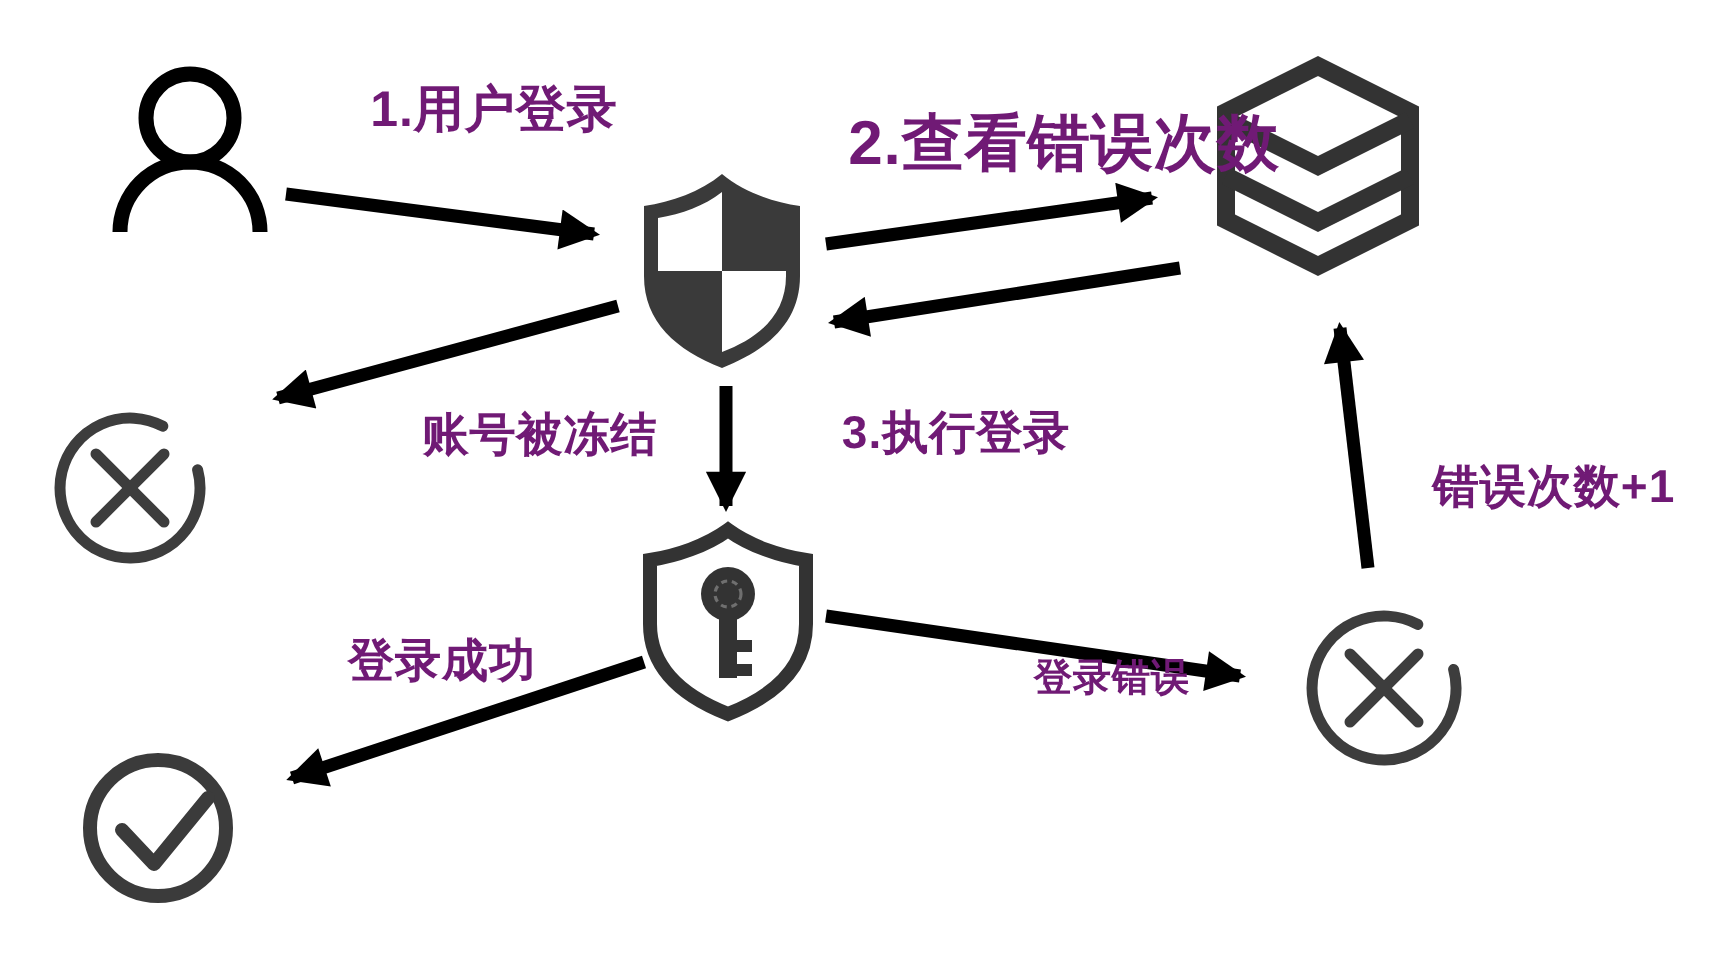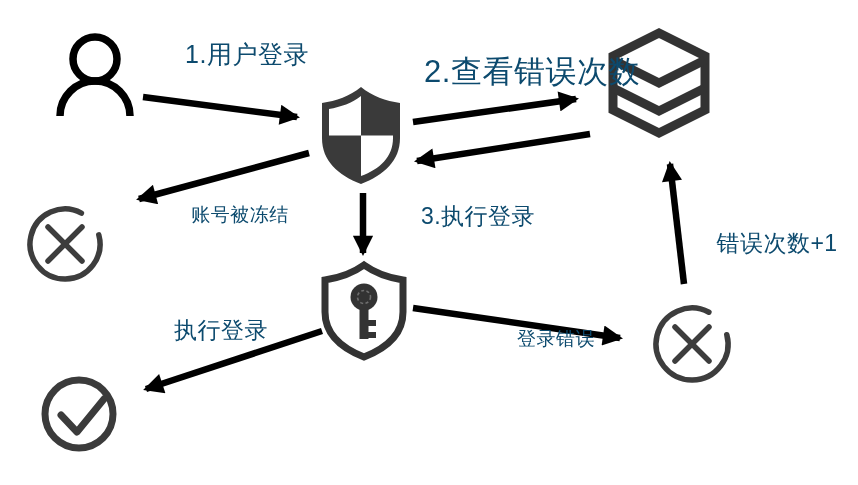--- a/index.html
+++ b/index.html
@@ -22,28 +22,28 @@
   }
   .canvas svg {
     position: absolute;
     left: 0;
     top: 0;
   }
   .lbl {
     position: absolute;
     transform: translateX(-50%);
     white-space: nowrap;
-    color: #0c4a6e;
-    font-weight: 400;
+    color: #701a75;
+    font-weight: 700;
     letter-spacing: 0.5px;
   }
   .lbl-step1 { left: 247px; top: 38px; font-size: 25px; }
   .lbl-step2 { left: 532px; top: 51px; font-size: 31px; }
   .lbl-step3 { left: 478px; top: 201px; font-size: 23px; }
-  .lbl-frozen { left: 240px; top: 202px; font-size: 19px; }
+  .lbl-frozen { left: 270px; top: 202px; font-size: 23px; }
   .lbl-errplus { left: 777px; top: 204px; font-size: 23px; margin-top: 24px; }
   .lbl-success { left: 221px; top: 315px; font-size: 23px; }
   .lbl-loginerr { left: 556px; top: 282px; font-size: 19px; margin-top: 44px; }
 </style>
 </head>
 <body>
 
 <div class="canvas">
 
   <svg width="858" height="485" viewBox="0 0 858 485">
@@ -111,16 +111,16 @@
       <line x1="684" y1="284" x2="670" y2="164" marker-end="url(#ah)"></line>
       <line x1="322" y1="331" x2="146" y2="389" marker-end="url(#ah)"></line>
     </g>
   </svg>
 
   <div class="lbl lbl-step1">1.用户登录</div>
   <div class="lbl lbl-step2">2.查看错误次数</div>
   <div class="lbl lbl-step3">3.执行登录</div>
   <div class="lbl lbl-frozen">账号被冻结</div>
   <div class="lbl lbl-errplus">错误次数+1</div>
-  <div class="lbl lbl-success">执行登录</div>
+  <div class="lbl lbl-success">登录成功</div>
   <div class="lbl lbl-loginerr">登录错误</div>
 
 </div>
 
 </body></html>

